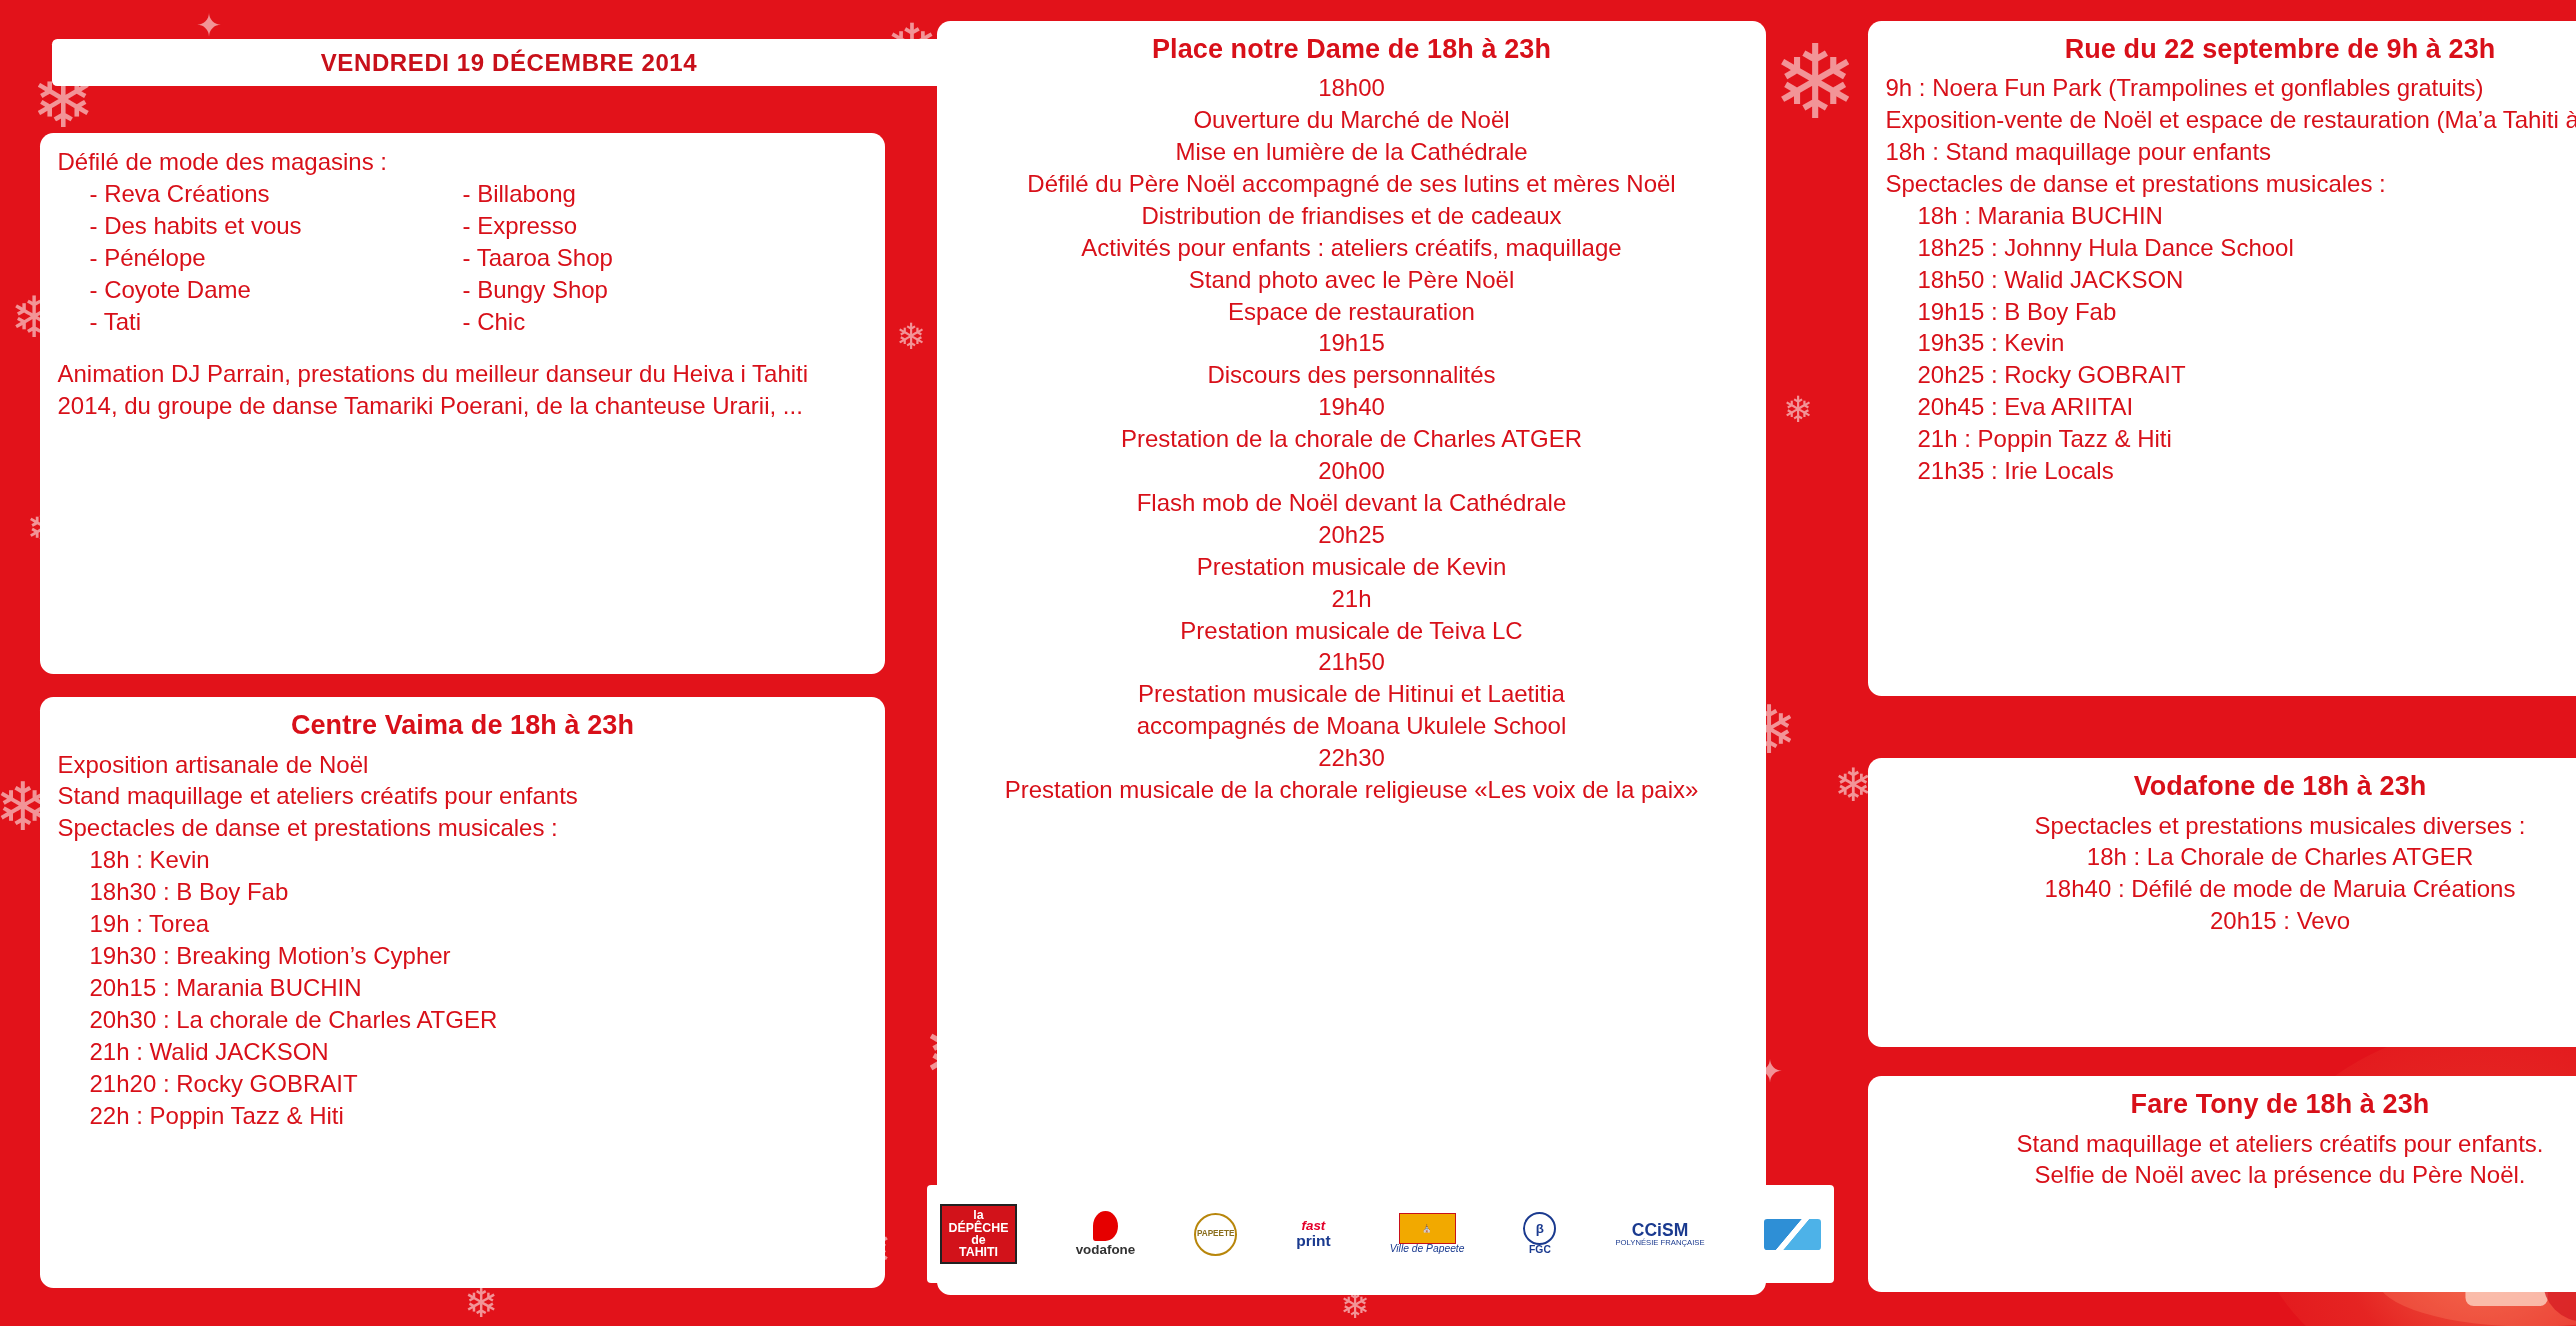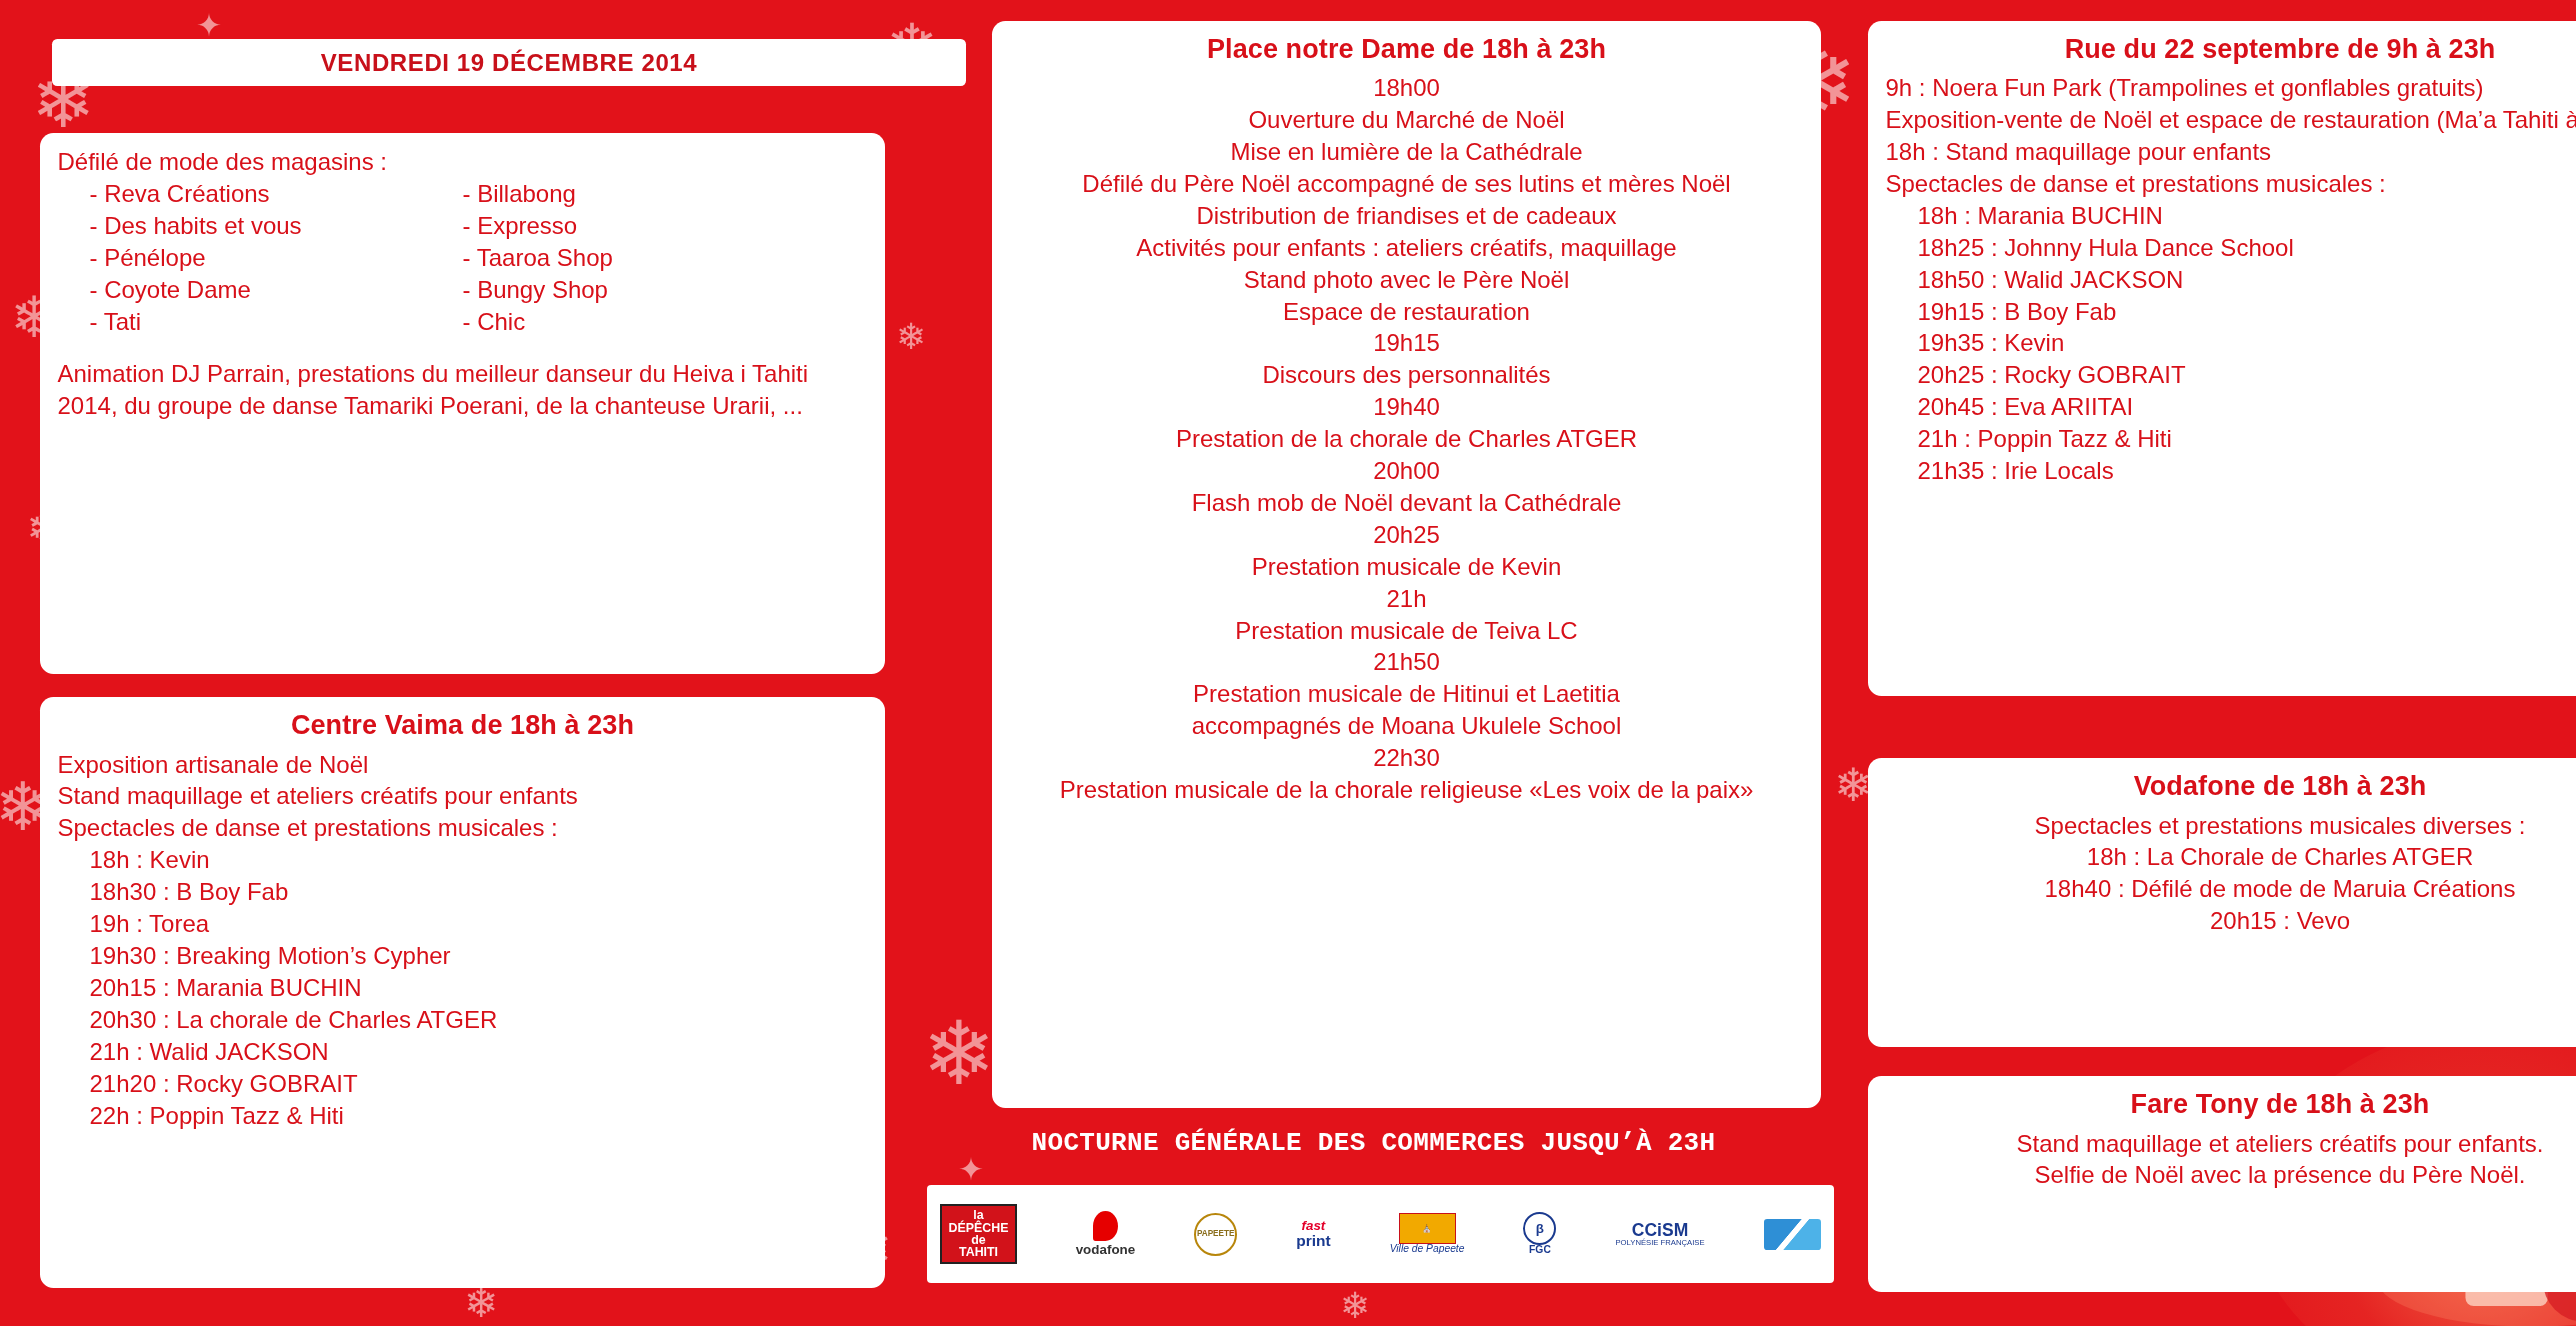--- a/index.html
+++ b/index.html
@@ -247,21 +247,21 @@
         <div class="line">19h30 : Breaking Motion’s Cypher</div>
         <div class="line">20h15 : Marania BUCHIN</div>
         <div class="line">20h30 : La chorale de Charles ATGER</div>
         <div class="line">21h : Walid JACKSON</div>
         <div class="line">21h20 : Rocky GOBRAIT</div>
         <div class="line">22h : Poppin Tazz &amp; Hiti</div>
       </div>
     </div>
   </div>
 
-  <div class="card" style="left:992px; top:20.6px; width:829px; height:1087px;">
+  <div class="card" style="left:937px; top:20.6px; width:829px; height:1274px;">
     <h2>Place notre Dame de 18h à 23h</h2>
     <div class="body-txt center">
       <div class="line bold">18h00</div>
       <div class="line">Ouverture du Marché de Noël</div>
       <div class="line">Mise en lumière de la Cathédrale</div>
       <div class="line">Défilé du Père Noël accompagné de ses lutins et mères Noël</div>
       <div class="line">Distribution de friandises et de cadeaux</div>
       <div class="line">Activités pour enfants : ateliers créatifs, maquillage</div>
       <div class="line">Stand photo avec le Père Noël</div>
       <div class="line">Espace de restauration</div>

